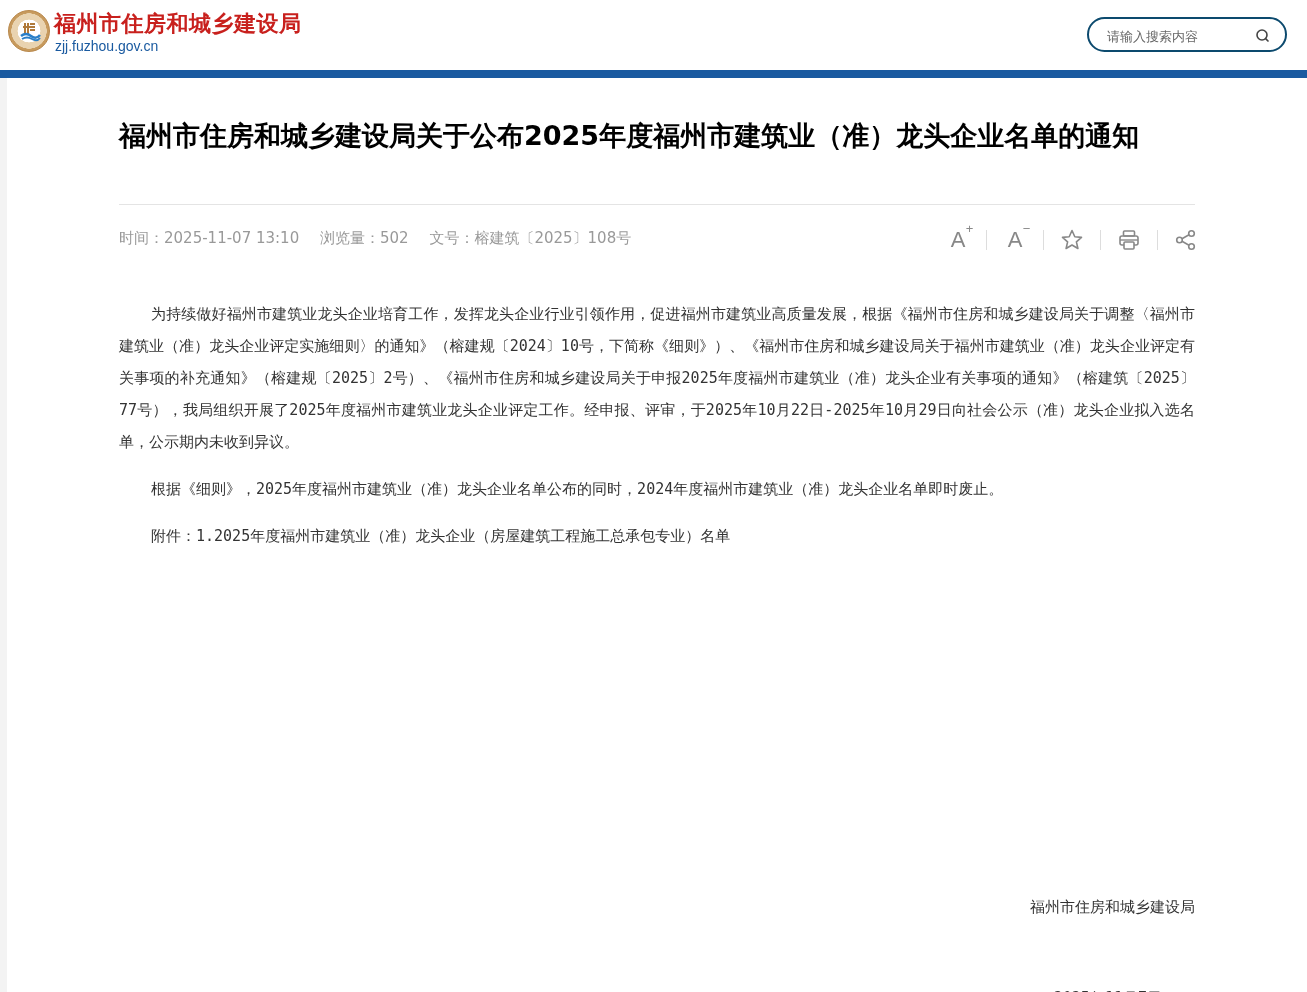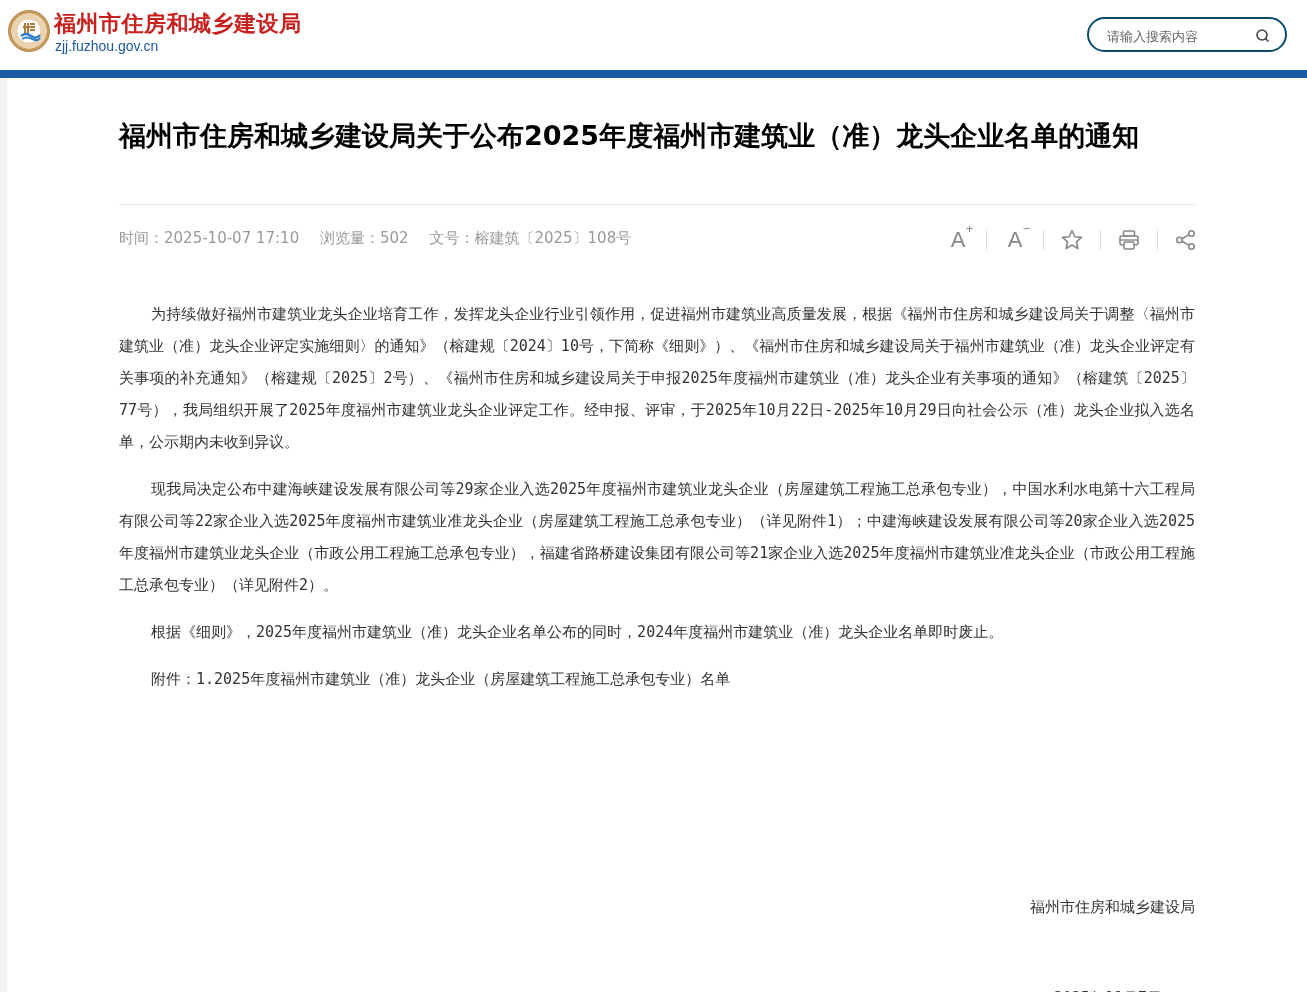--- a/index.html
+++ b/index.html
@@ -78,21 +78,21 @@
   </div>
 </div>
 
 <div class="blue-bar"></div>
 <div class="left-strip"></div>
 
 <h1 class="title">福州市住房和城乡建设局关于公布2025年度福州市建筑业（准）龙头企业名单的通知</h1>
 <div class="divider"></div>
 
 <div class="meta">
-  <span>时间：2025-10-07 17:10</span>
+  <span>时间：2025-11-07 13:10</span>
   <span>浏览量：502</span>
   <span>文号：榕建筑〔2025〕108号</span>
 </div>
 
 <div class="tools">
   <div class="tool">
     <span class="tool-text"><span>A</span><sup>+</sup></span>
   </div>
   <div class="tool-sep"></div>
   <div class="tool">
@@ -120,19 +120,18 @@
       <circle cx="5.5" cy="12" r="2.8" stroke="#888" stroke-width="1.6" fill="none"></circle>
       <circle cx="17.5" cy="18.5" r="2.8" stroke="#888" stroke-width="1.6" fill="none"></circle>
       <line x1="8" y1="10.7" x2="15" y2="6.8" stroke="#888" stroke-width="1.6"></line>
       <line x1="8" y1="13.3" x2="15" y2="17.2" stroke="#888" stroke-width="1.6"></line>
     </svg>
   </div>
 </div>
 
 <div class="content">
   <p class="indent">为持续做好福州市建筑业龙头企业培育工作，发挥龙头企业行业引领作用，促进福州市建筑业高质量发展，根据《福州市住房和城乡建设局关于调整〈福州市建筑业（准）龙头企业评定实施细则〉的通知》（榕建规〔2024〕10号，下简称《细则》）、《福州市住房和城乡建设局关于福州市建筑业（准）龙头企业评定有关事项的补充通知》（榕建规〔2025〕2号）、《福州市住房和城乡建设局关于申报2025年度福州市建筑业（准）龙头企业有关事项的通知》（榕建筑〔2025〕77号），我局组织开展了2025年度福州市建筑业龙头企业评定工作。经申报、评审，于2025年10月22日-2025年10月29日向社会公示（准）龙头企业拟入选名单，公示期内未收到异议。</p>
-  <p class="indent">现我局决定公布中建海峡建设发展有限公司等29家企业入选2025年度福州市建筑业龙头企业（房屋建筑工程施工总承包专业），中国水利水电第十六工程局有限公司等22家企业入选2025年度福州市建筑业准龙头企业（房屋建筑工程施工总承包专业）（详见附件1）；中建海峡建设发展有限公司等20家企业入选2025年度福州市建筑业龙头企业（市政公用工程施工总承包专业），福建省路桥建设集团有限公司等21家企业入选2025年度福州市建筑业准龙头企业（市政公用工程施工总承包专业）（详见附件2）。</p>
   <p class="indent">根据《细则》，2025年度福州市建筑业（准）龙头企业名单公布的同时，2024年度福州市建筑业（准）龙头企业名单即时废止。</p>
   <p class="indent">附件：1.2025年度福州市建筑业（准）龙头企业（房屋建筑工程施工总承包专业）名单</p>
 </div>
 
 <div class="sign">福州市住房和城乡建设局</div>
 <div class="sign-date">2025年11月7日</div>
 
 </body></html>

